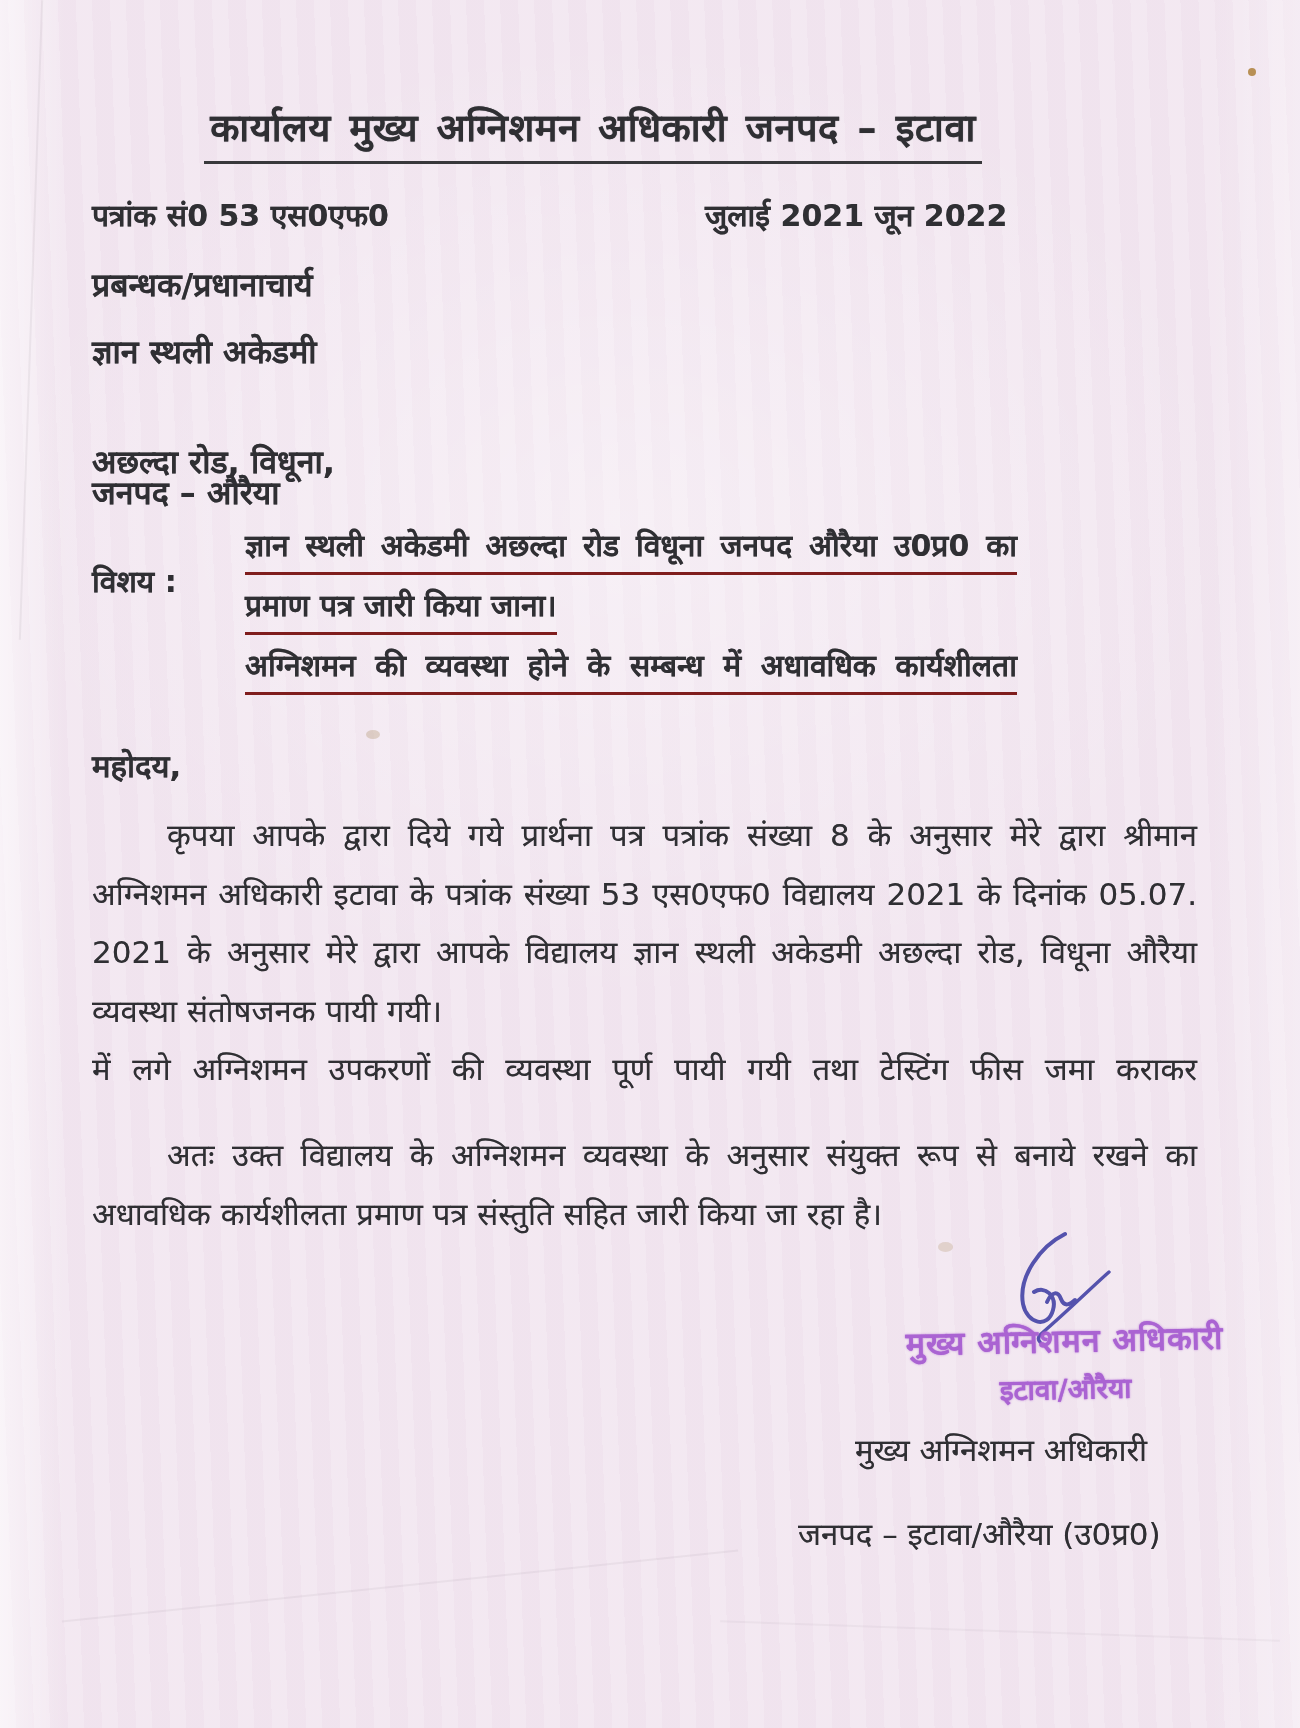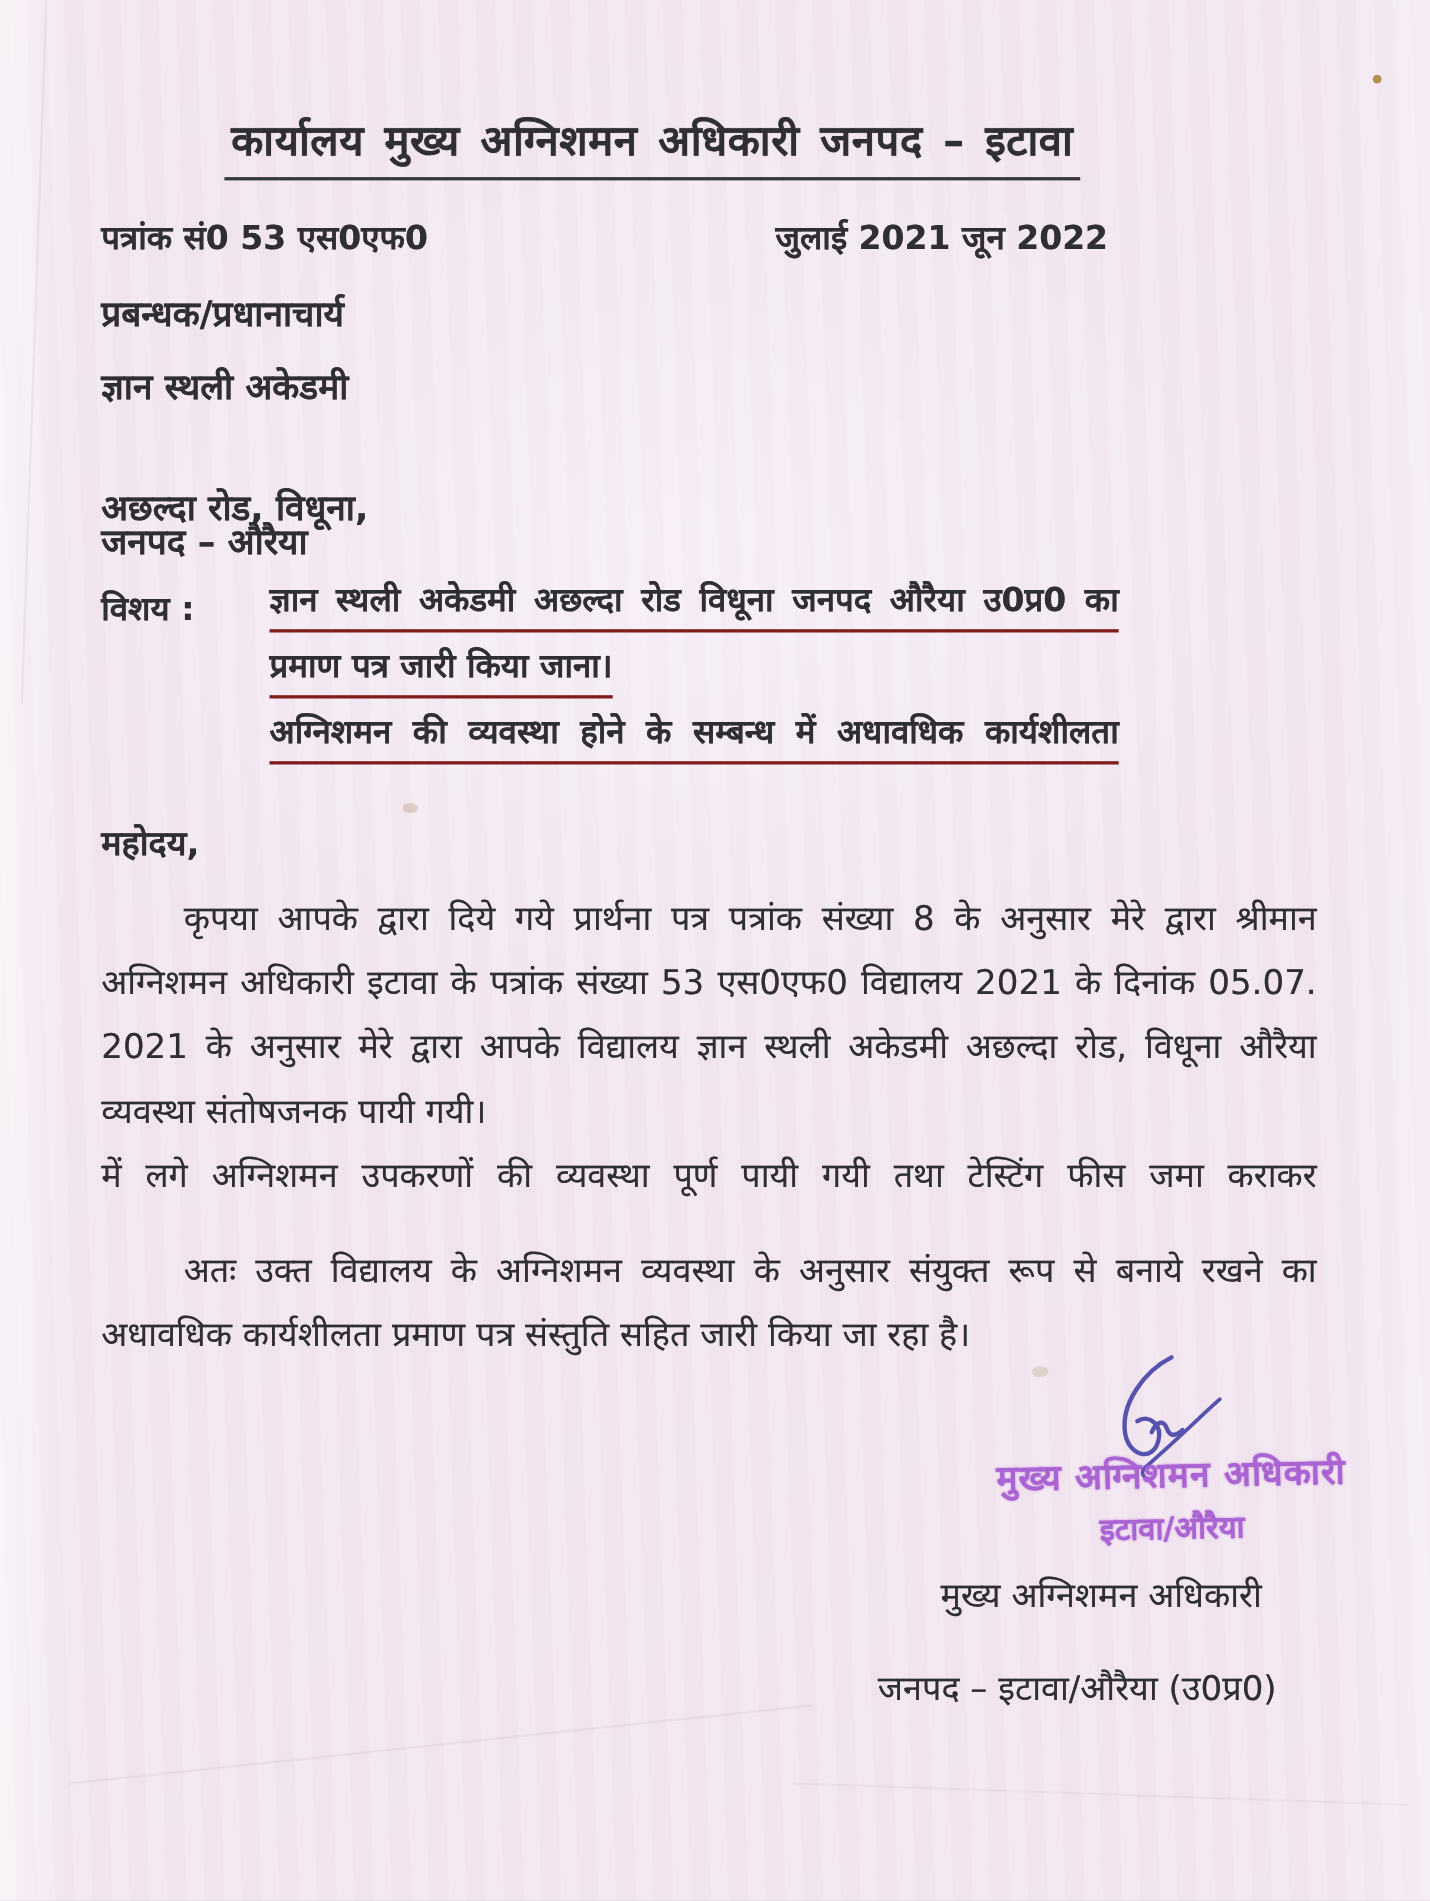--- a/index.html
+++ b/index.html
@@ -77,21 +77,21 @@
   </div>
 
   <div class="txt refline" style="left:92px;top:194px;">पत्रांक सं0 53 एस0एफ0</div>
   <div class="txt refline" style="left:705px;top:194px;">जुलाई 2021 जून 2022</div>
 
   <div class="txt addr" style="left:92px;top:262px;">प्रबन्धक/प्रधानाचार्य</div>
   <div class="txt addr" style="left:92px;top:329px;">ज्ञान स्थली अकेडमी</div>
   <div class="txt addr" style="left:92px;top:396px;margin-top:43px;">अछल्दा रोड, विधूना,</div>
   <div class="txt addr" style="left:92px;top:470px;">जनपद – औरैया</div>
 
-  <div class="txt subject-label" style="left:92px;top:532px;">विशय :</div>
+  <div class="txt subject-label" style="left:92px;top:560px;">विशय :</div>
   <div class="subject-lines">
     <div class="subject-line">ज्ञान स्थली अकेडमी अछल्दा रोड विधूना जनपद औरैया उ0प्र0 का</div>
     <div class="subject-line last">प्रमाण पत्र जारी किया जाना।</div>
     <div class="subject-line">अग्निशमन की व्यवस्था होने के सम्बन्ध में अधावधिक कार्यशीलता</div>
   </div>
 
   <div class="txt" style="left:92px;top:744px;font-size:31px;font-weight:700;">महोदय,</div>
 
   <div class="para" style="top:806px;">
     <div class="pline first">कृपया आपके द्वारा दिये गये प्रार्थना पत्र पत्रांक संख्या 8 के अनुसार मेरे द्वारा श्रीमान</div>

